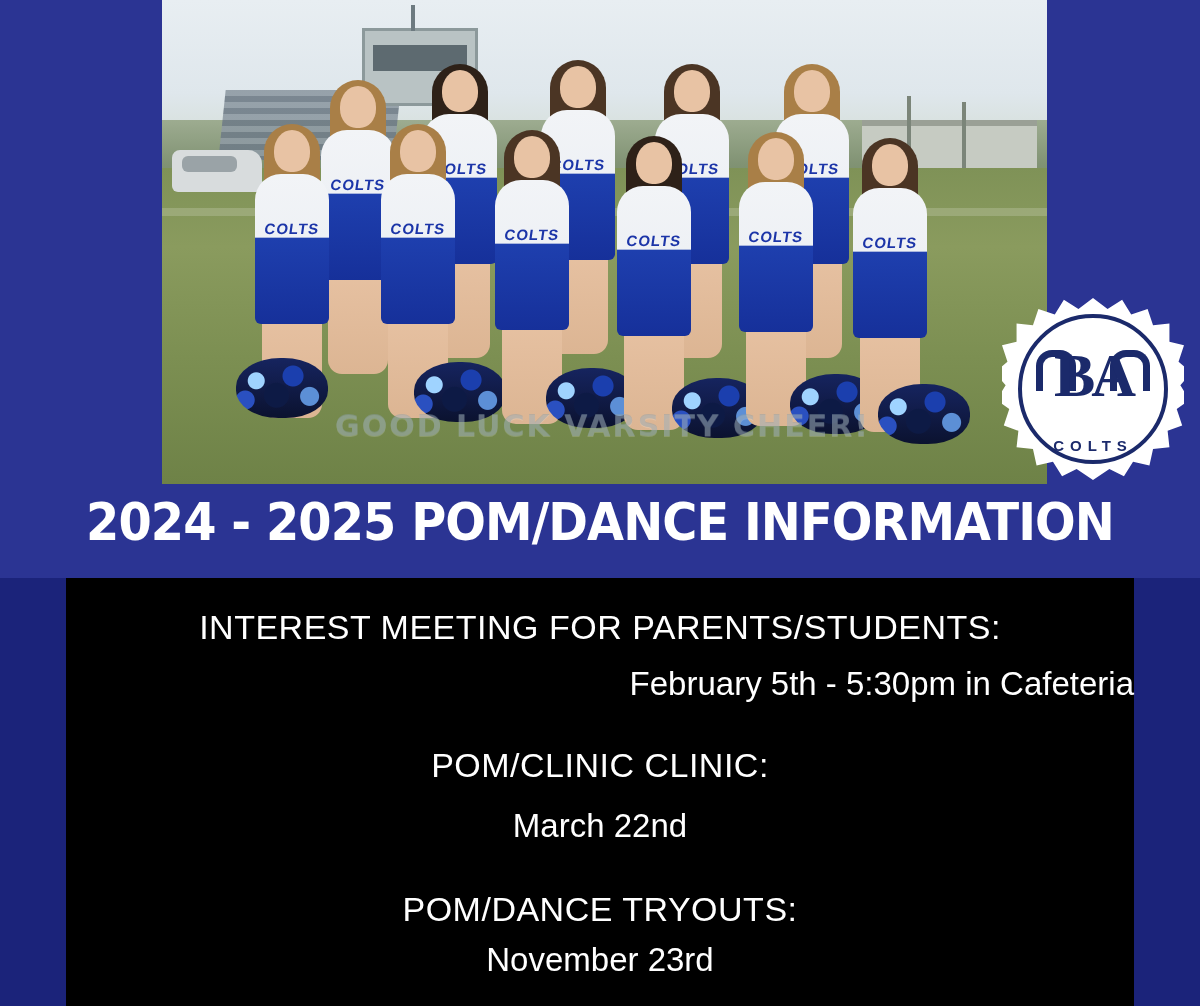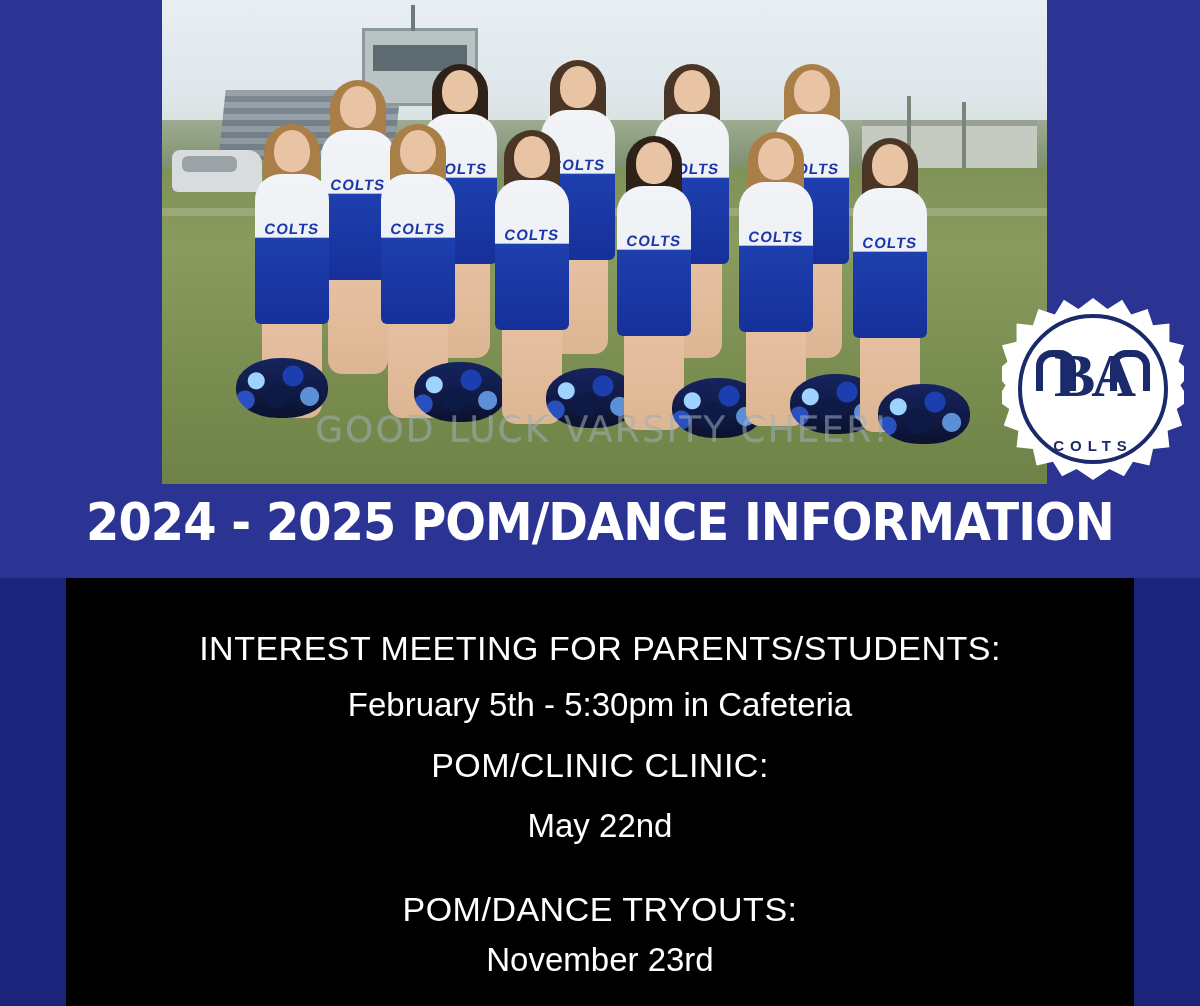--- a/index.html
+++ b/index.html
@@ -156,22 +156,22 @@
       linear-gradient(#16245f, #0b122f);
     border-radius: 48% 48% 46% 46%;
     filter: blur(.3px);
   }
 
   .good-luck {
     position: absolute;
     left: 0; right: 4px; top: 408px;
     text-align: center;
     font-family: "DejaVu Sans", sans-serif;
-    font-weight: normal;
-    font-size: 36px;
+    font-weight: bold;
+    font-size: 30px;
     letter-spacing: 2px;
     color: rgba(140,160,170,.45);
     text-shadow: 0 1px 0 rgba(255,255,255,.18);
     pointer-events: none;
   }
 
   
   .logo {
     position: absolute;
     right: 16px; bottom: 4px;
@@ -260,22 +260,22 @@
     font-family: "Liberation Sans", sans-serif;
     font-size: 34px;
     letter-spacing: .5px;
     color: #ffffff;
   }
   .block .detail {
     font-family: "Liberation Sans", sans-serif;
     font-size: 33px;
     color: #ffffff;
   }
-  .b1 { position: absolute; left: 0; right: 0; top: 30px; margin-top: 21px; }
-  .b1 .detail { margin-top: 18px; }
+  .b1 { position: absolute; left: 0; right: 0; top: 30px; }
+  .b1 .detail { margin-top: 18px; text-align: right; }
   .b2 { position: absolute; left: 0; right: 0; top: 168px; }
   .b2 .detail { margin-top: 22px; }
   .b3 { position: absolute; left: 0; right: 0; top: 312px; }
   .b3 .detail { margin-top: 12px; }
 </style>
 </head>
 <body>
 
 <div class="photo-band">
 
@@ -387,21 +387,21 @@
 
 <div class="panel">
 
   <div class="block b1">
     <div class="heading">INTEREST MEETING FOR PARENTS/STUDENTS:</div>
     <div class="detail">February 5th - 5:30pm in Cafeteria</div>
   </div>
 
   <div class="block b2">
     <div class="heading">POM/CLINIC CLINIC:</div>
-    <div class="detail">May 22nd</div>
+    <div class="detail">March 22nd</div>
   </div>
 
   <div class="block b3">
     <div class="heading">POM/DANCE TRYOUTS:</div>
     <div class="detail">November 23rd</div>
   </div>
 
 </div>
 
 </body></html>

